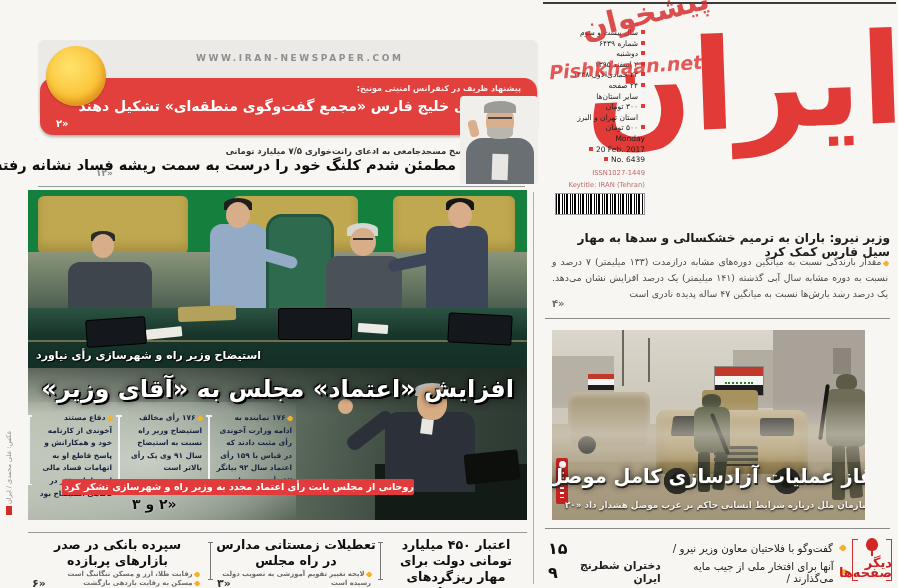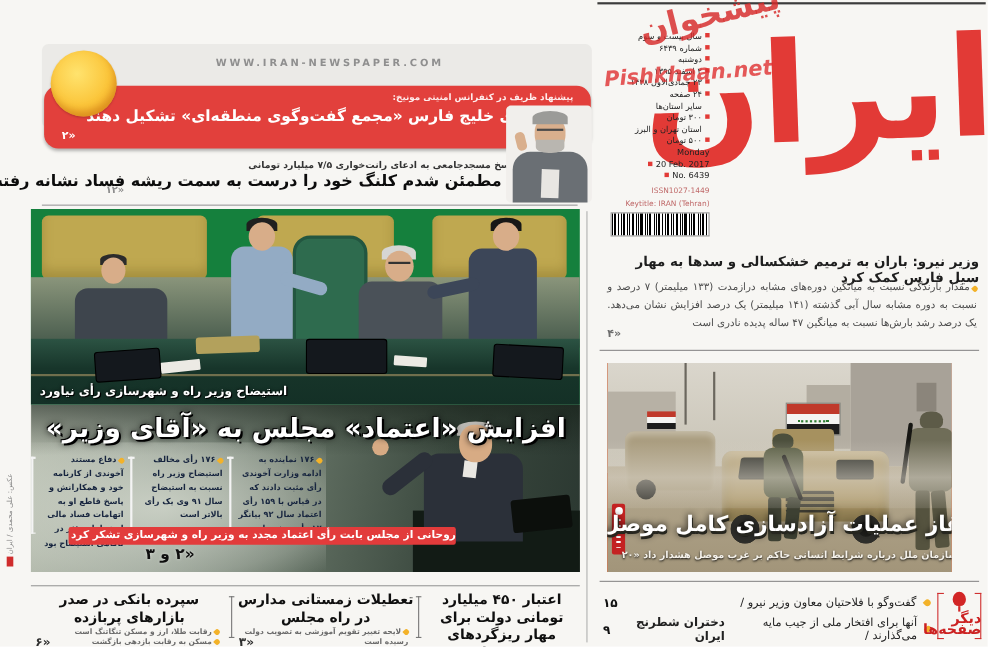--- a/index.html
+++ b/index.html
@@ -148,21 +148,21 @@
                 background:repeating-linear-gradient(#fff 0 2px,transparent 2px 5px)}
   .mo-head{position:absolute;left:10px;bottom:32px;width:318px;text-align:center;font-size:19.5px;font-weight:bold;
            color:#fff;white-space:nowrap;text-shadow:1px 2px 0 #26261f,0 0 7px #000}
   .mo-sub{position:absolute;left:10px;bottom:10px;width:318px;text-align:center;font-size:8.8px;font-weight:bold;
           color:#f4f1ea;text-shadow:0 1px 2px #000}
 
   
   .oprow{position:absolute;left:548px;width:298px;height:20px;display:flex;align-items:center;gap:4px;
          direction:rtl;font-size:10.3px;color:#222}
   .oprow b{font-size:10.8px}
-  .oppg{margin-inline-start:auto;font-weight:bold;font-size:11px;color:#111}
+  .oppg{margin-inline-start:auto;font-weight:bold;font-size:16px;color:#111}
   .optag{position:absolute;left:852px;top:536px;width:40px;height:48px}
   .optag .brL,.optag .brR{position:absolute;top:3px;bottom:3px;width:5px}
   .optag .brL{left:0;border-left:1.5px solid #d03030;border-top:1.5px solid #d03030;border-bottom:1.5px solid #d03030}
   .optag .brR{right:0;border-right:1.5px solid #d03030;border-top:1.5px solid #d03030;border-bottom:1.5px solid #d03030}
   .tulip{position:absolute;left:14px;top:2px;width:12px;height:13px;background:#d22626;border-radius:50% 50% 45% 45%}
   .tulip:after{content:"";position:absolute;left:5px;top:13px;width:2px;height:5px;background:#d22626}
   .oplabel{position:absolute;left:0;right:0;top:22px;text-align:right;font-size:13px;font-weight:bold;
            color:#c22;line-height:9.5px}
 
   

